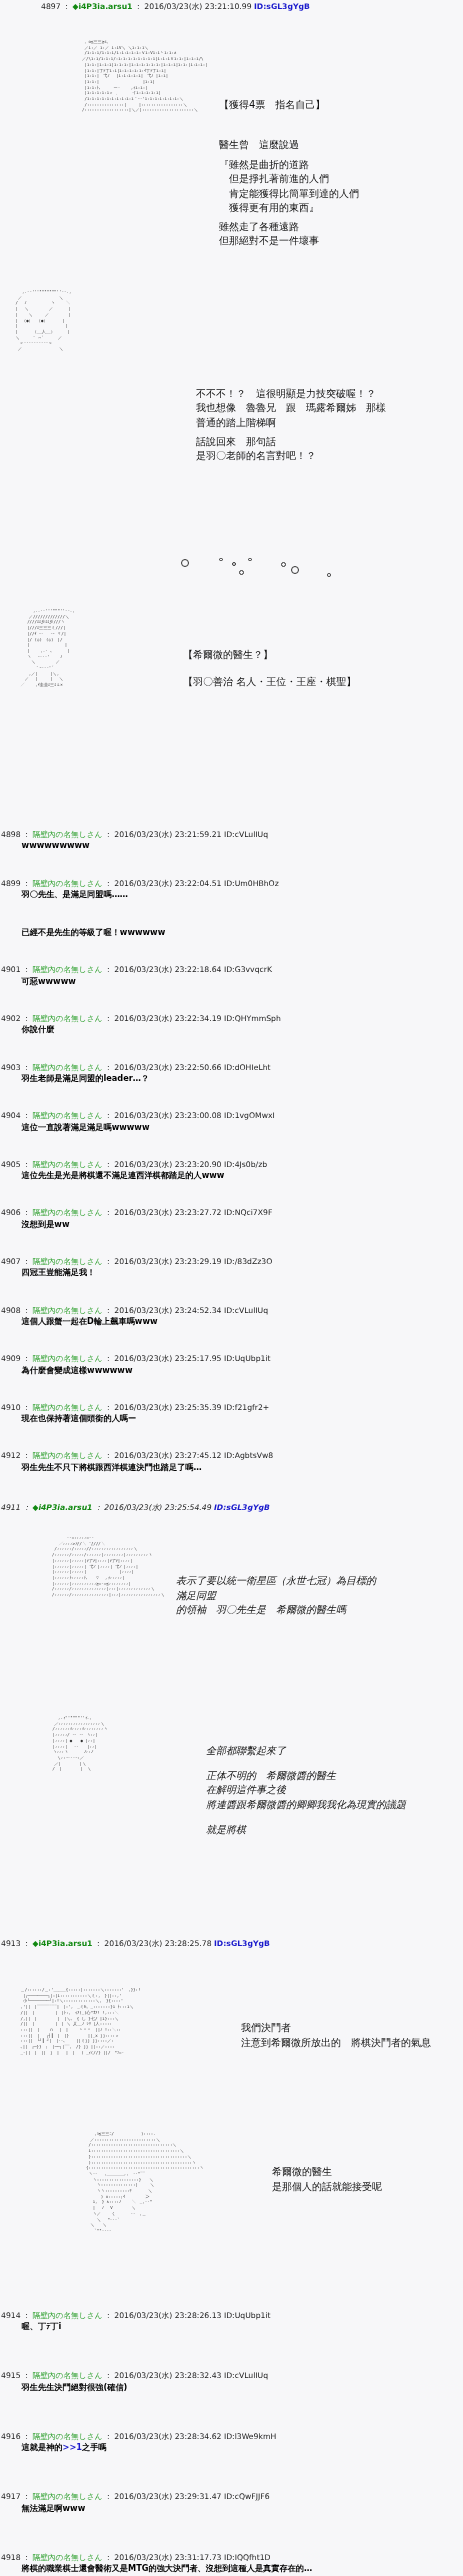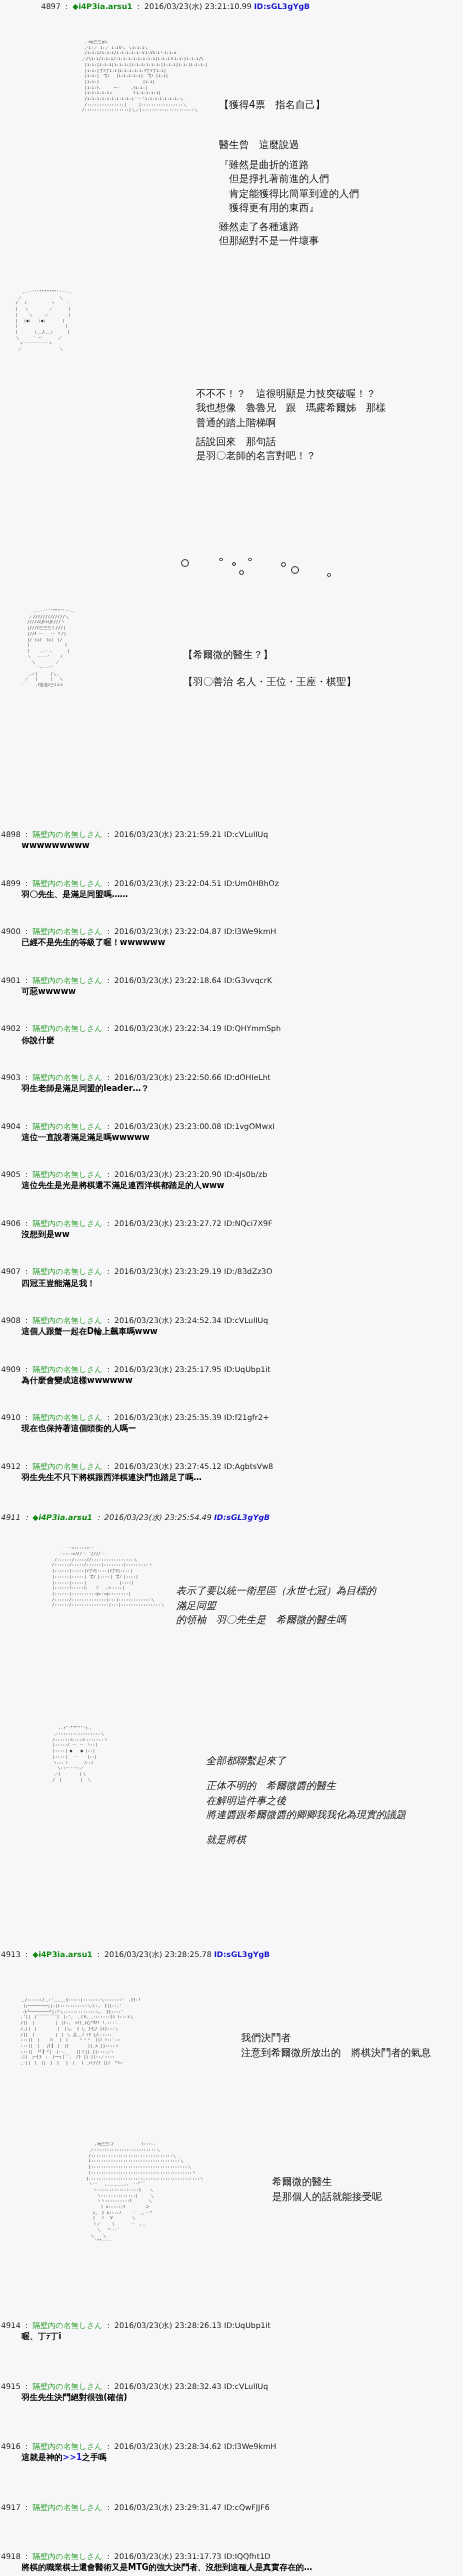--- a/index.html
+++ b/index.html
@@ -149,21 +149,20 @@
 
   <div class="post reply-post" style="padding-top:26px;">
     <div class="post-header"><span class="num">4898</span><span class="sep">：</span><span class="name-anon">隔壁內の名無しさん</span><span class="sep">：</span><span>2016/03/23(水) 23:21:59.21</span> <span class="id-anon">ID:cVLulIUq</span></div>
     <div class="reply-body">wwwwwwwww</div>
   </div>
   <div class="post reply-post">
     <div class="post-header"><span class="num">4899</span><span class="sep">：</span><span class="name-anon">隔壁內の名無しさん</span><span class="sep">：</span><span>2016/03/23(水) 23:22:04.51</span> <span class="id-anon">ID:Um0HBhOz</span></div>
     <div class="reply-body">羽〇先生、是滿足同盟嗎……</div>
   </div>
   <div class="post reply-post">
-    <div class="post-header"><span class="num">4900</span><span class="sep">：</span><span class="name-anon">隔壁內の名無しさん</span><span class="sep">：</span><span>2016/03/23(水) 23:22:04.87</span> <span class="id-anon">ID:l3We9kmH</span></div>
     <div class="reply-body">已經不是先生的等級了喔！wwwwww</div>
   </div>
   <div class="post reply-post">
     <div class="post-header"><span class="num">4901</span><span class="sep">：</span><span class="name-anon">隔壁內の名無しさん</span><span class="sep">：</span><span>2016/03/23(水) 23:22:18.64</span> <span class="id-anon">ID:G3vvqcrK</span></div>
     <div class="reply-body">可惡wwwww</div>
   </div>
   <div class="post reply-post">
     <div class="post-header"><span class="num">4902</span><span class="sep">：</span><span class="name-anon">隔壁內の名無しさん</span><span class="sep">：</span><span>2016/03/23(水) 23:22:34.19</span> <span class="id-anon">ID:QHYmmSph</span></div>
     <div class="reply-body">你說什麼</div>
   </div>
@@ -290,20 +289,21 @@
   <div class="post reply-post" style="padding-top:39px;">
     <div class="post-header"><span class="num">4915</span><span class="sep">：</span><span class="name-anon">隔壁內の名無しさん</span><span class="sep">：</span><span>2016/03/23(水) 23:28:32.43</span> <span class="id-anon">ID:cVLulIUq</span></div>
     <div class="reply-body">羽生先生決鬥絕對很強(確信)</div>
   </div>
   <div class="post reply-post" style="padding-top:39px;">
     <div class="post-header"><span class="num">4916</span><span class="sep">：</span><span class="name-anon">隔壁內の名無しさん</span><span class="sep">：</span><span>2016/03/23(水) 23:28:34.62</span> <span class="id-anon">ID:l3We9kmH</span></div>
     <div class="reply-body"><span>這就是神的</span><span class="anchor">&gt;&gt;1</span><span>之手嗎</span></div>
   </div>
   <div class="post reply-post" style="padding-top:39px;">
     <div class="post-header"><span class="num">4917</span><span class="sep">：</span><span class="name-anon">隔壁內の名無しさん</span><span class="sep">：</span><span>2016/03/23(水) 23:29:31.47</span> <span class="id-anon">ID:cQwFJJF6</span></div>
+    <div class="reply-body">無法滿足啊www</div>
   </div>
   <div class="post reply-post" style="padding-top:39px;">
     <div class="post-header"><span class="num">4918</span><span class="sep">：</span><span class="name-anon">隔壁內の名無しさん</span><span class="sep">：</span><span>2016/03/23(水) 23:31:17.73</span> <span class="id-anon">ID:IQQfht1D</span></div>
     <div class="reply-body">將棋的職業棋士還會醫術又是MTG的強大決鬥者、沒想到這種人是真實存在的…</div>
   </div>
 
 </div>
 
 
 </body></html>

